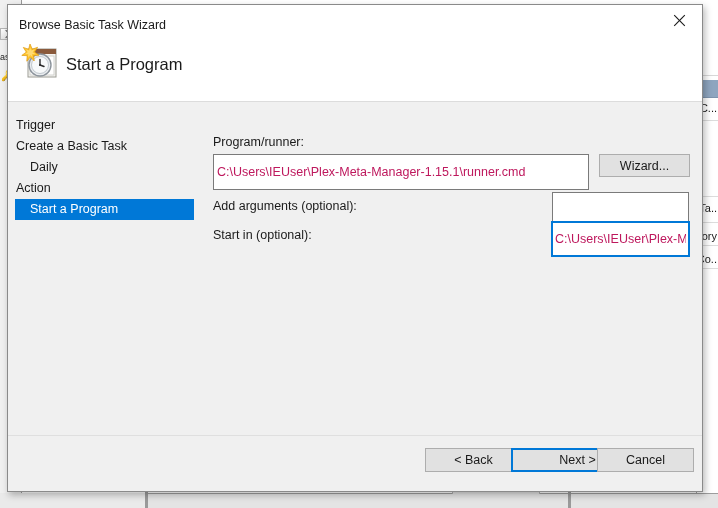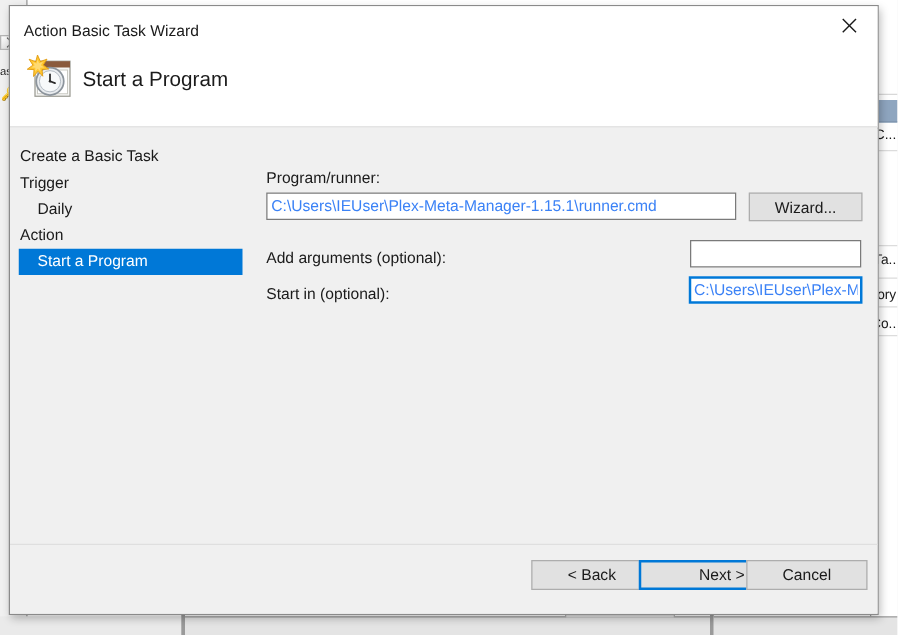--- a/index.html
+++ b/index.html
@@ -292,23 +292,23 @@
   .lbl-args    { left: 0; top: 64px; }
   .lbl-startin { left: 0; top: 93px; }
 
   .textbox {
     position: absolute;
     background: #ffffff;
     border: 1px solid #7a7a7a;
     box-sizing: border-box;
     font-family: "Liberation Sans", sans-serif;
     font-size: 12.5px;
-    color: #3b82f6;
+    color: #be185d;
     padding: 0 3px;
-    height: 22px;
+    height: 36px;
     line-height: 20px;
     outline: none;
   }
   .textbox.focused {
     border: 2px solid #0078d7;
     padding: 0 2px;
     line-height: 18px;
   }
 
   .tb-program {
@@ -405,21 +405,21 @@
   <div class="bg-bottom-b"></div>
   <div class="bg-bottom-c"></div>
   <div class="bg-bottom-d"></div>
   <div class="bg-bottom-e"></div>
   <div class="bg-bottom-f"></div>
 
   <div class="dialog">
 
     <div class="dlg-header">
 
-      <div class="dlg-title">Action Basic Task Wizard</div>
+      <div class="dlg-title">Browse Basic Task Wizard</div>
 
       <button class="close-btn">
         <svg width="13" height="13" viewBox="0 0 13 13" aria-hidden="true">
           <line x1="1.2" y1="1.2" x2="11.8" y2="11.8" stroke="#1a1a1a" stroke-width="1.1"></line>
           <line x1="11.8" y1="1.2" x2="1.2" y2="11.8" stroke="#1a1a1a" stroke-width="1.1"></line>
         </svg>
       </button>
 
       <div class="dlg-icon">
         <svg width="44" height="44" viewBox="0 0 44 44">
@@ -439,24 +439,24 @@
         </svg>
       </div>
 
       <div class="dlg-heading">Start a Program</div>
     </div>
 
     <div class="dlg-body">
 
       <div class="steps">
         <div class="step">
-          <span>Create a Basic Task</span>
+          <span>Trigger</span>
         </div>
         <div class="step">
-          <span>Trigger</span>
+          <span>Create a Basic Task</span>
         </div>
         <div class="step sub">
           <span>Daily</span>
         </div>
         <div class="step">
           <span>Action</span>
         </div>
         <div class="step sub selected">
           <span>Start a Program</span>
         </div>

